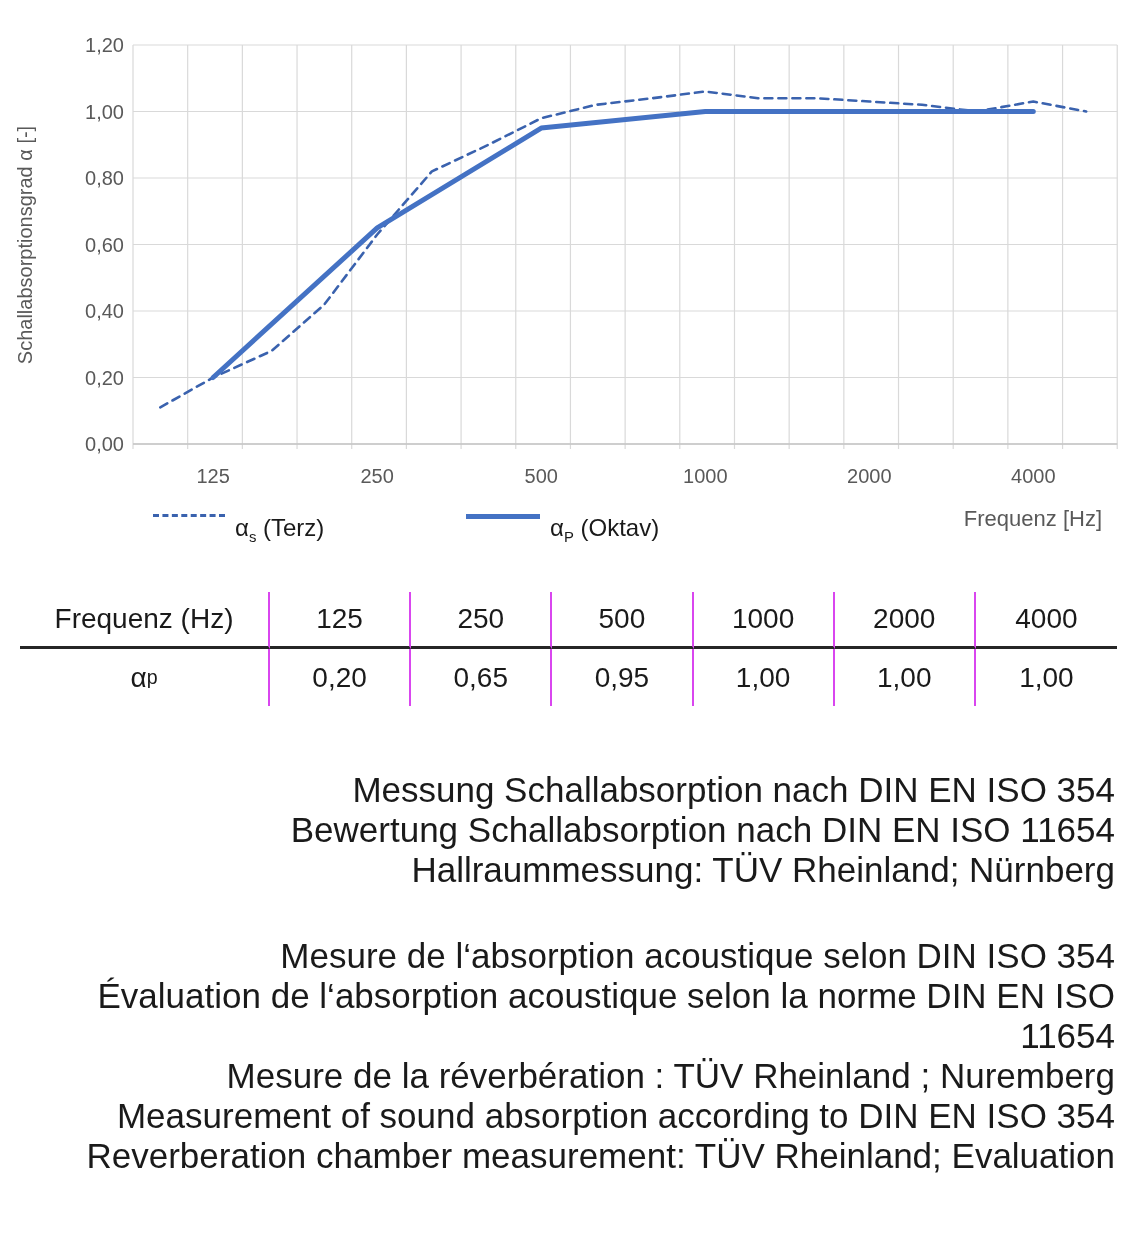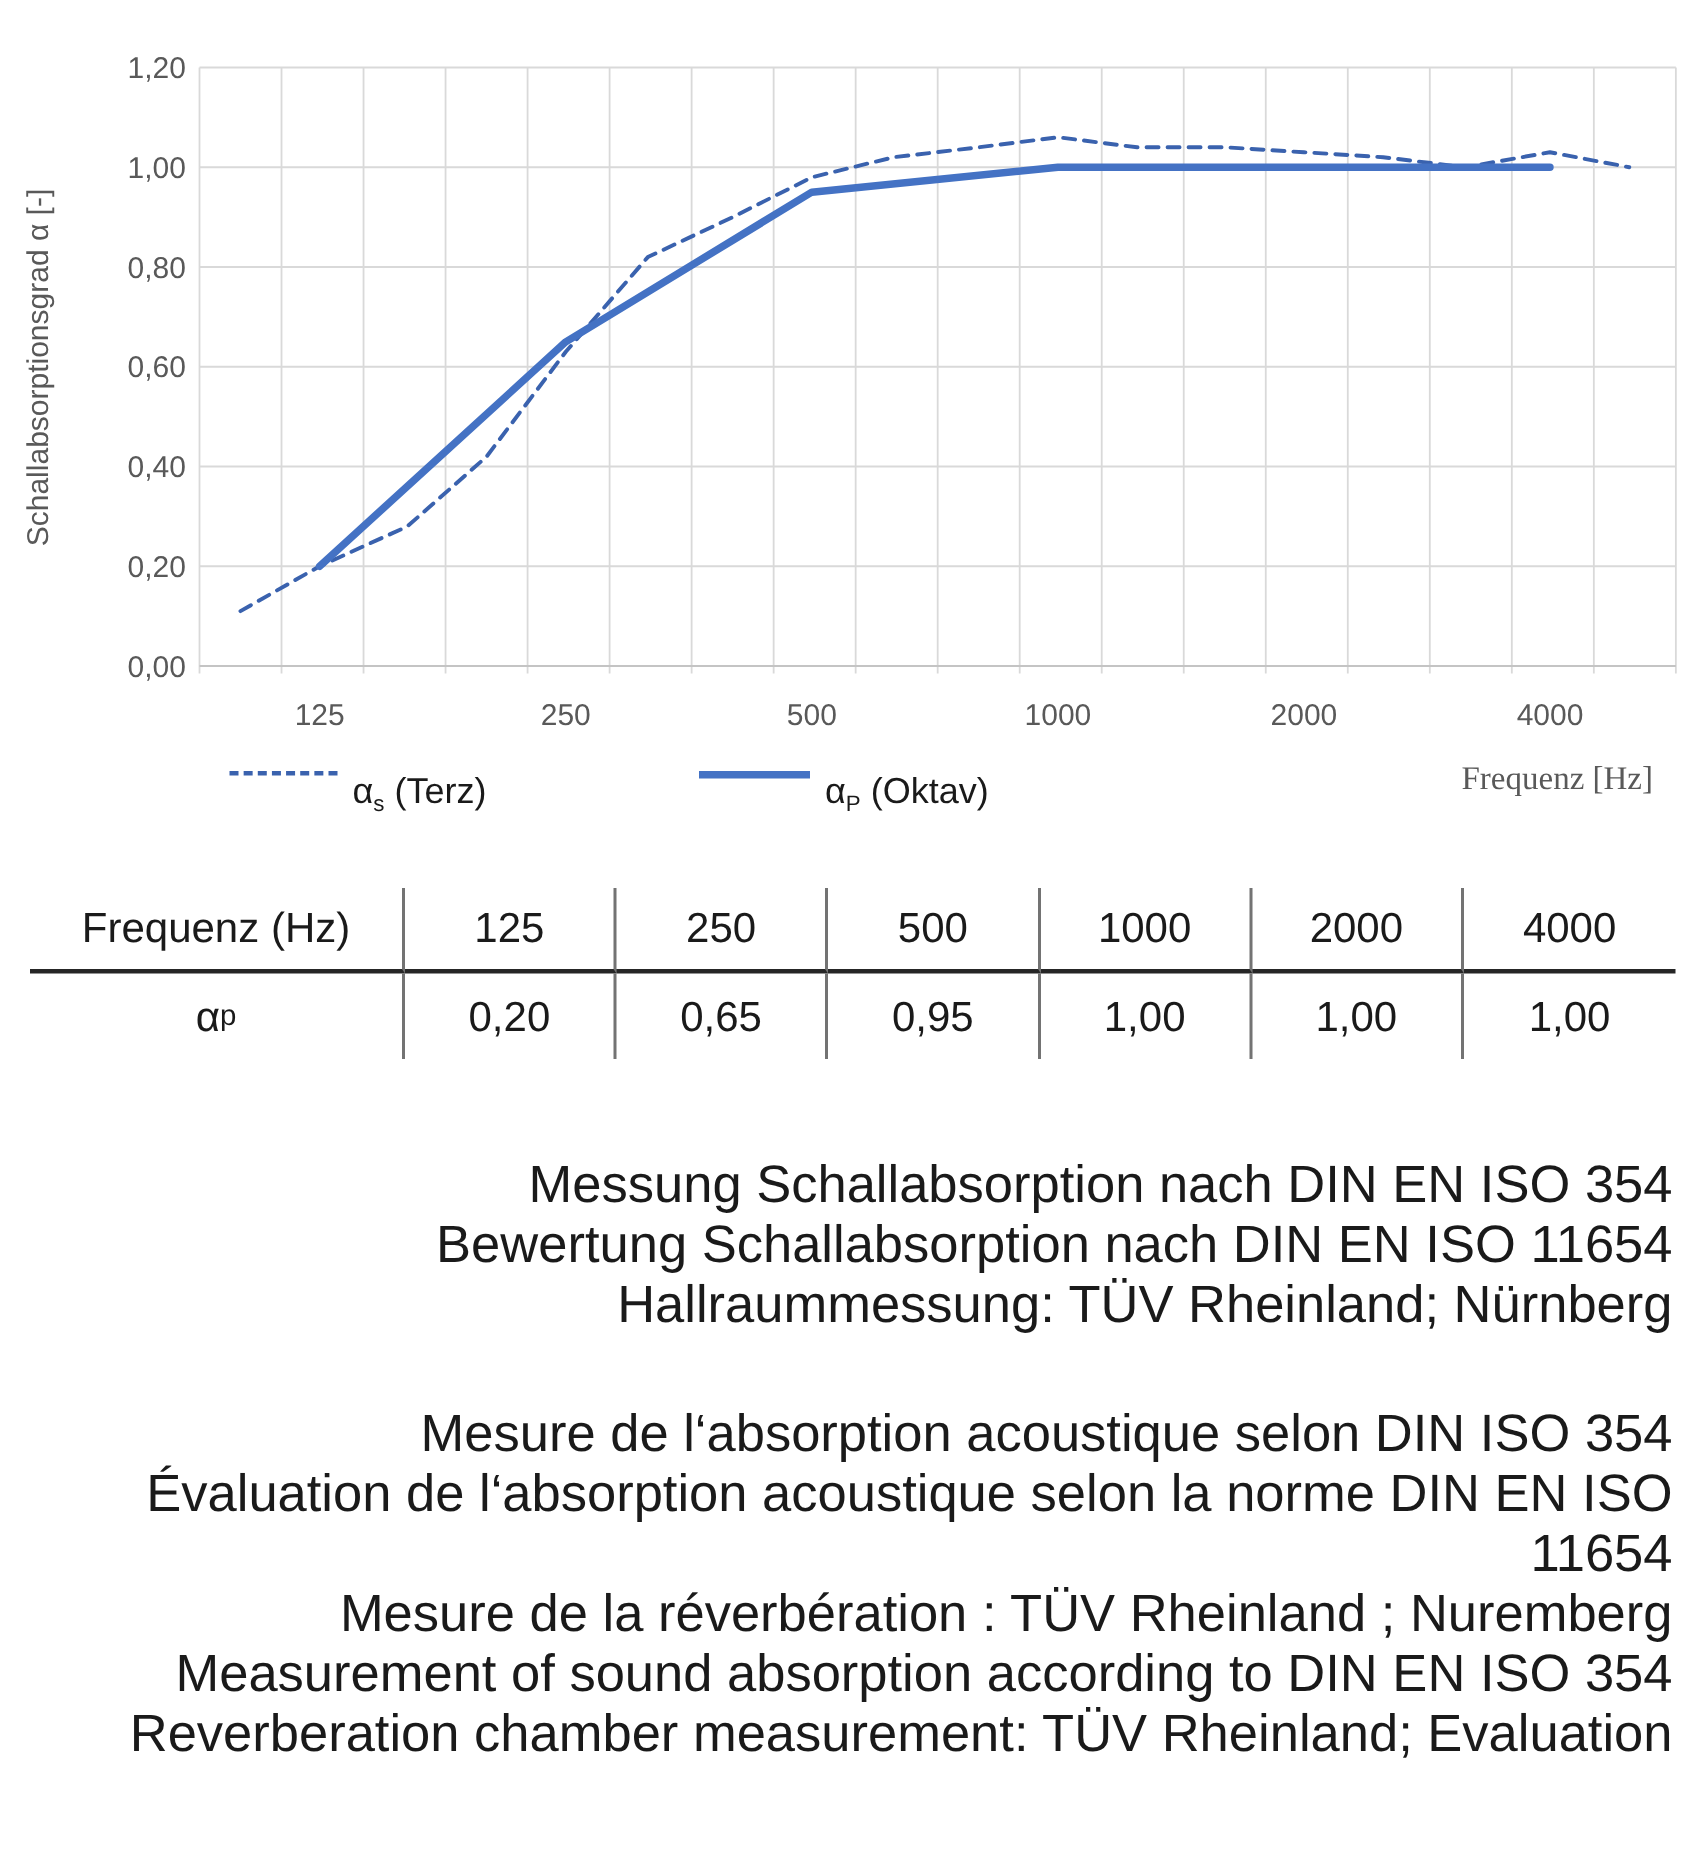--- a/index.html
+++ b/index.html
@@ -1,32 +1,32 @@
 <!DOCTYPE html>
 <html><head>
 <meta charset="utf-8">
 <style>
   html,body{margin:0;padding:0;background:#ffffff;}
   .page{position:relative;width:1135px;height:1234px;background:#ffffff;overflow:hidden;
         font-family:"Liberation Sans",sans-serif;}
   .chart-svg{position:absolute;top:0;left:0;}
   .axis-text{fill:#595959;font-family:"Liberation Sans",sans-serif;font-size:20px;}
   .x-axis-title{position:absolute;top:506px;left:0;width:1102px;text-align:right;
-        color:#595959;font-size:22px;font-family:Liberation Serif, serif;}
+        color:#595959;font-size:22px;}
   .legend-item{position:absolute;top:514px;display:flex;height:34px;}
   .legend-item .lbl{margin-left:10px;font-size:24px;color:#1a1a1a;white-space:nowrap;}
   .legend-item sub{font-size:0.62em;}
   .sample-dashed{display:inline-block;width:72px;height:0;border-top:3px dashed #3A62AE;}
   .sample-solid{display:inline-block;width:74px;height:5px;background:#4472C4;}
   
   .abs-table{position:absolute;top:592px;left:20px;width:1097px;
         display:grid;grid-template-columns:250px repeat(6,1fr);
         color:#1a1a1a;font-size:28px;}
   .abs-table .cell{display:flex;align-items:center;justify-content:center;
-        height:54px;border-right:2px solid #737373;}
+        height:54px;border-right:2px solid #d946ef;}
   .abs-table .cell.last{border-right:none;}
   .abs-table .cell.head{border-bottom:3px solid #262626;}
   .abs-table .cell.data{height:57px;}
   .abs-table sub{font-size:0.7em;}
   
   .note{position:absolute;left:20px;width:1095px;text-align:right;
         color:#1a1a1a;font-size:35px;line-height:40px;}
   .note-de{top:770px;}
   .note-fr{top:936px;}
   .note-en{top:1096px;}

